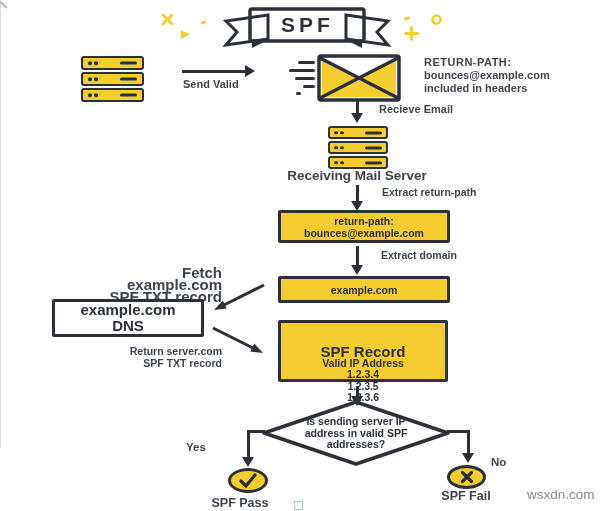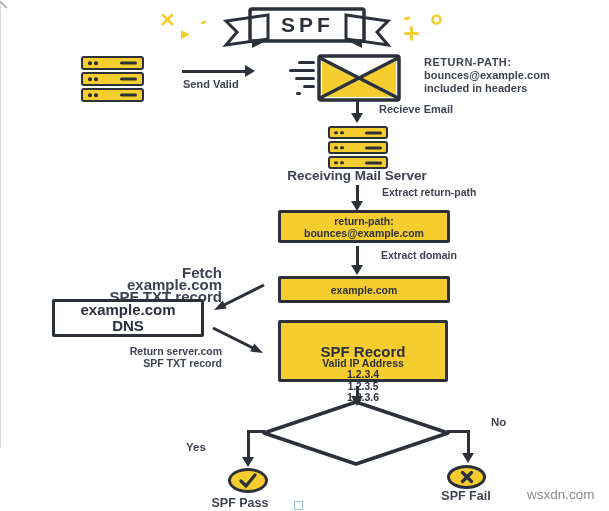--- a/index.html
+++ b/index.html
@@ -174,30 +174,35 @@
     <div class="boxtxt" style="font-size:10px;line-height:11.5px;text-align:center;">1.2.3.5</div>
     <div class="boxtxt" style="font-size:10.5px;line-height:11.5px;">1.2.3.6</div>
   </div>
 
   <div class="abs vshaft" style="left:356px;top:386px;height:12px;"></div>
   <div class="abs head-down" style="left:351px;top:396px;"></div>
 
   <svg class="abs" style="left:260px;top:399px;" width="192" height="68" viewBox="0 0 192 68">
     <polygon class="fy sd" style="stroke-width:3.5;stroke-linejoin:round;" points="96,3 188,34 96,65 4,34"></polygon>
   </svg>
+  <div class="abs center boxtxt" style="left:296px;top:416px;width:120px;font-size:10.5px;line-height:11.5px;">
+    <div>Is sending server IP</div>
+    <div>address in valid SPF</div>
+    <div>addresses?</div>
+  </div>
 
   <div class="abs hshaft" style="left:247px;top:430px;width:18px;"></div>
   <div class="abs vshaft" style="left:247px;top:430px;height:29px;"></div>
   <div class="abs head-down" style="left:242px;top:457px;"></div>
   <div class="abs lbl" style="left:186px;top:441px;font-size:11.5px;">Yes</div>
 
   <div class="abs hshaft" style="left:447px;top:430px;width:23px;"></div>
   <div class="abs vshaft" style="left:467px;top:430px;height:25px;"></div>
   <div class="abs head-down" style="left:462px;top:453px;"></div>
-  <div class="abs lbl" style="left:491px;top:416px;font-size:11.5px;">No</div>
+  <div class="abs lbl" style="left:491px;top:456px;font-size:11.5px;">No</div>
 
   <div class="abs ellipse" style="left:228px;top:468px;width:34px;height:19px;">
     <svg width="20" height="15" viewBox="0 0 20 15">
       <path class="sd" style="stroke-width:3.2;stroke-linecap:round;stroke-linejoin:round;" d="M3,8 L8,13 L17,2"></path>
     </svg>
   </div>
   <div class="abs lbl center" style="left:208px;top:496px;width:64px;font-size:12.5px;">SPF Pass</div>
 
   <div class="abs ellipse" style="left:447px;top:465px;width:33px;height:18px;">
     <svg width="14" height="14" viewBox="0 0 14 14">

